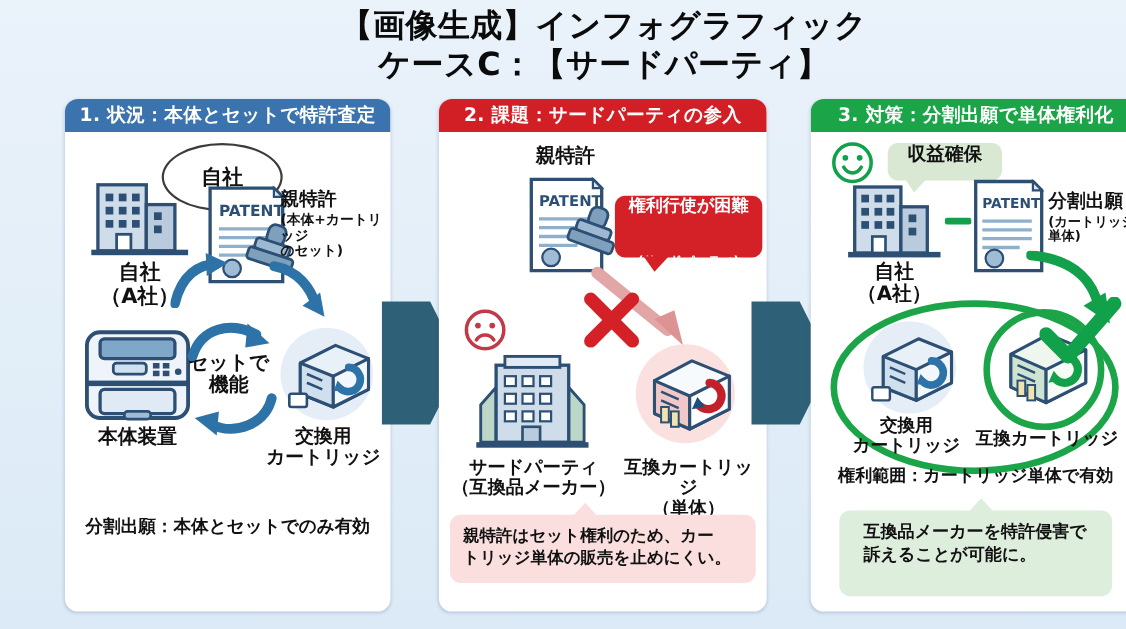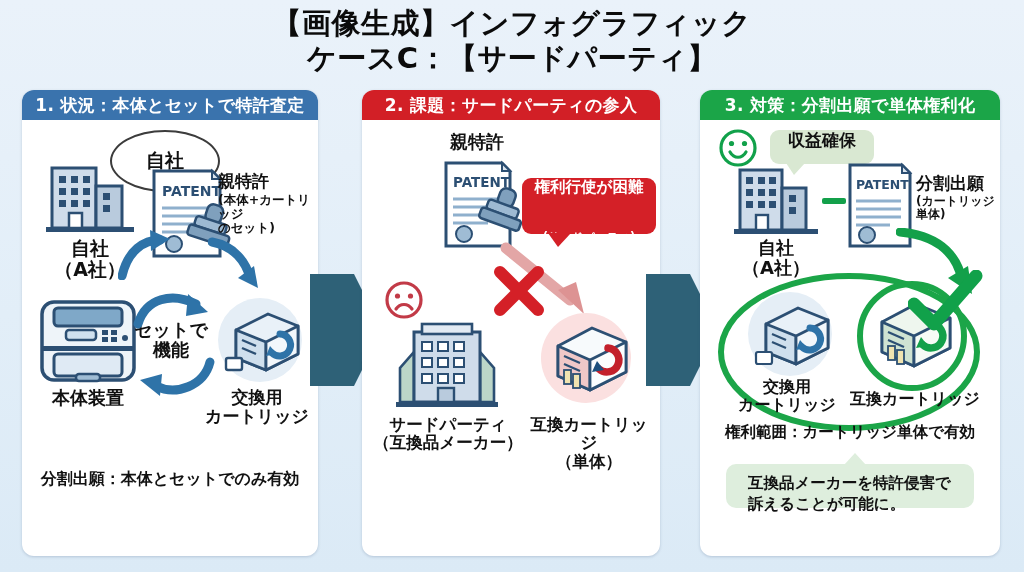--- a/index.html
+++ b/index.html
@@ -2,21 +2,21 @@
 <html lang="ja"><head>
 <meta charset="utf-8">
 <style>
   html,body{margin:0;padding:0;}
   body{
     width:1024px;height:572px;overflow:hidden;
     font-family:"DejaVu Sans","Liberation Sans",sans-serif;
     background:linear-gradient(180deg,#eaf2fa 0%,#e2eef8 55%,#dbeaf6 100%);
     position:relative;
   }
-  .stage{position:absolute;inset:0;}
+  .stage{position:absolute;inset:0;margin-left:37px;}
 
   
   .title{
     position:absolute;left:0;top:6px;width:1024px;text-align:center;
     color:#0b0b0b;font-weight:bold;line-height:1.22;
     letter-spacing:.5px;
   }
   .title .l1{font-size:29px;display:block;}
   .title .l2{font-size:29px;display:block;}
 
@@ -345,20 +345,24 @@
           <rect x="45" y="66" width="7" height="14" fill="#f0e3b0" stroke="#2c4f73" stroke-width="1.8"></rect>
           <path d="M80 40 a12 12 0 1 1 -9 21" fill="none" stroke="#c3202b" stroke-width="7.5" stroke-linecap="round"></path>
           <path d="M69 53 l-5 11 l12 -2 Z" fill="#1d4f7d"></path>
         </svg>
       </div>
       <div class="lbl" style="left:162px;top:296px;width:130px;font-size:16.5px;">
         <div>互換カートリッジ</div>
         <div>（単体）</div>
       </div>
 
+      <div class="bottombox bb-pink" style="left:10px;top:348px;width:278px;height:62px;font-size:15px;">
+        <div>親特許はセット権利のため、カー</div>
+        <div>トリッジ単体の販売を止めにくい。</div>
+      </div>
     </div>
   </div>
 
   <div class="steparrow sa2">
     <svg width="74" height="160" viewBox="0 0 74 160" style="position:absolute;left:0;top:0;">
       <path d="M0 24 H44 L72 80 L44 136 H0 Z" fill="#2e6177"></path>
     </svg>
     <div class="sa-text" style="gap:3px;padding-top:8px;">
       <span class="sa-col" style="font-size:16px;">解決策：</span>
       <span class="sa-col" style="font-size:16px;">分割出願</span>
@@ -480,20 +484,20 @@
       </div>
       <div style="position:absolute;left:208px;top:150px;">
         <svg width="76" height="66" viewBox="0 0 76 66">
           <path d="M6 34 L26 54 L68 6" fill="none" stroke="#11a14a" stroke-width="13" stroke-linecap="round" stroke-linejoin="round"></path>
         </svg>
       </div>
       <div class="lbl" style="left:142px;top:270px;width:146px;font-size:16px;">互換カートリッジ</div>
 
       <div class="lbl" style="left:6px;top:304px;width:288px;font-size:15.5px;">権利範囲：カートリッジ単体で有効</div>
 
-      <div class="bottombox bb-green" style="left:26px;top:344px;width:248px;height:44px;font-size:15.5px;padding-left:22px;">
+      <div class="bottombox bb-green" style="left:26px;top:344px;width:248px;height:78px;font-size:15.5px;padding-left:22px;">
         <div>互換品メーカーを特許侵害で</div>
         <div>訴えることが可能に。</div>
       </div>
     </div>
   </div>
 
 </div>
 
 </body></html>

